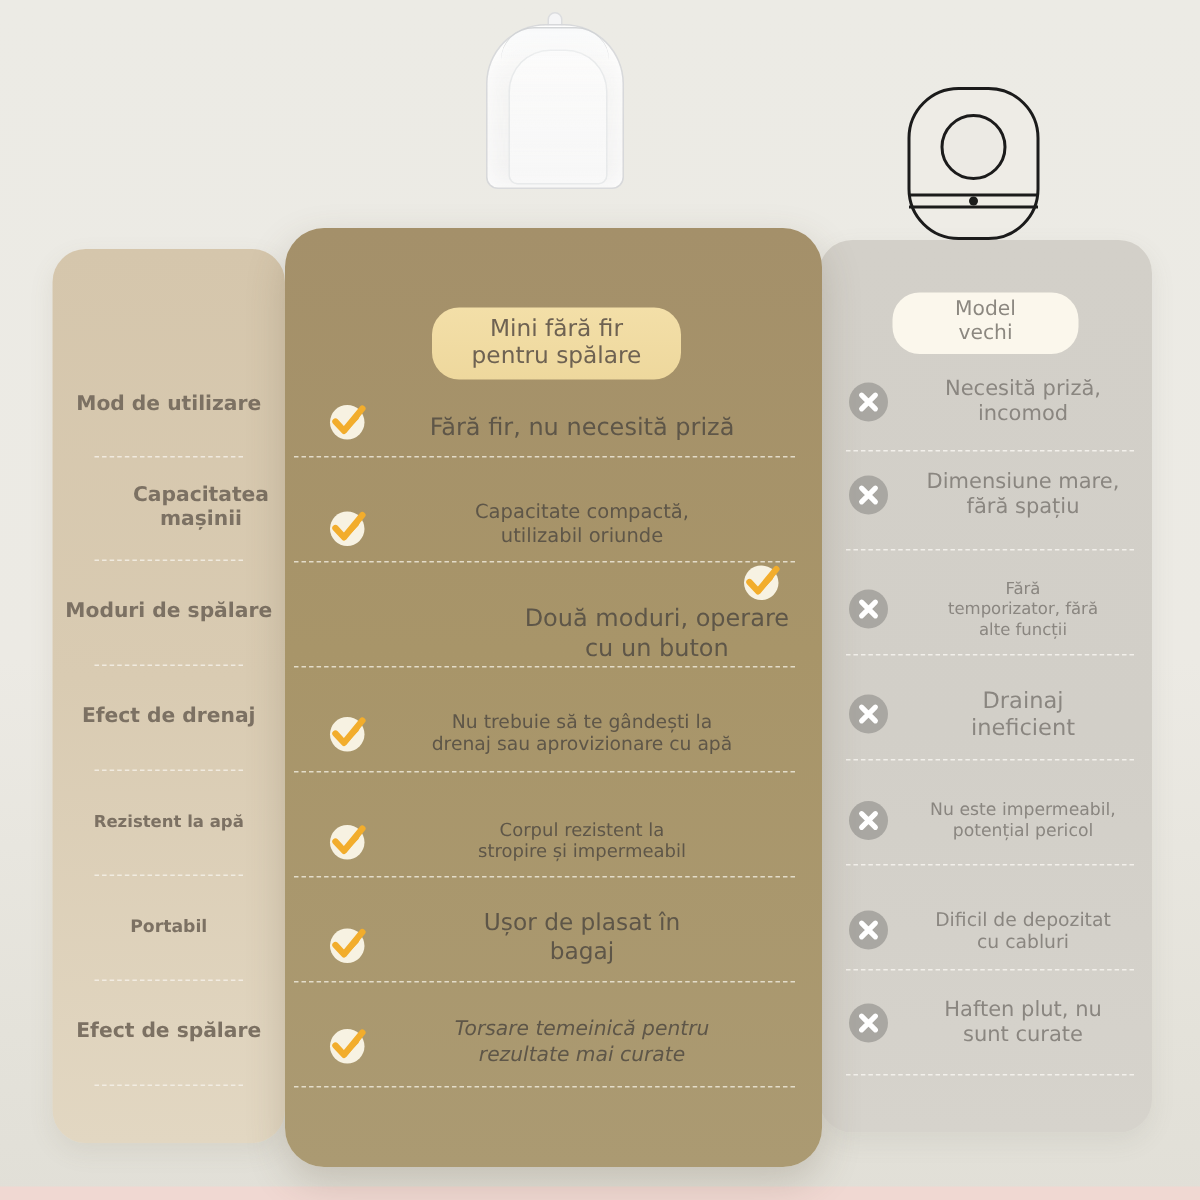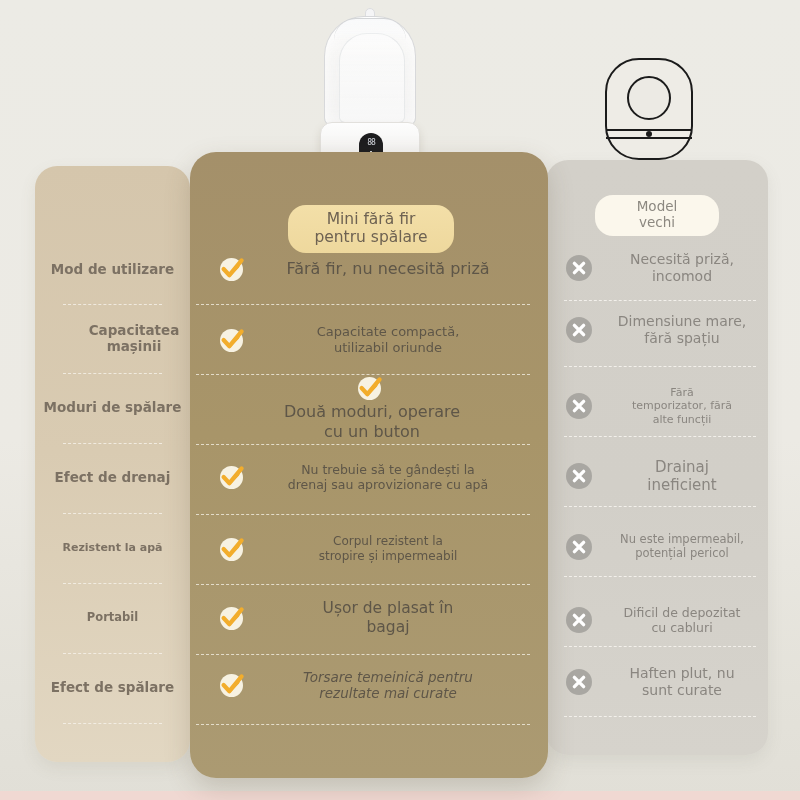--- a/index.html
+++ b/index.html
@@ -240,20 +240,21 @@
     position: absolute;
     left: 28px; right: 28px;
     height: 0;
     border-top: 1.6px dashed rgba(246,243,235,.80);
   }
 
   
   #panel-center .row {
     padding-left: 28px;
     padding-right: 22px;
+    align-items: flex-end;
   }
   #panel-center .label {
     flex: 1;
     text-align: center;
     color: #5e5648;
     line-height: 1.22;
     white-space: pre-line;
   }
   #panel-center .divider {
     position: absolute;
@@ -312,26 +313,20 @@
 </style>
 </head>
 <body>
 
 <div id="stage">
 
   <div class="hero-new">
     <div class="hn-nozzle"></div>
     <div class="hn-dome"></div>
     <div class="hn-top-knobs"></div>
-    <div class="hn-base">
-      <div class="hn-screen">
-        <div class="digits">88</div>
-        <div class="pwr"></div>
-      </div>
-    </div>
     <div class="hn-reflect"></div>
   </div>
 
   <div class="hero-old">
     <div class="ho-body"></div>
     <div class="ho-drum"></div>
     <div class="ho-line1"></div>
     <div class="ho-line2"></div>
     <div class="ho-knob"></div>
   </div>

